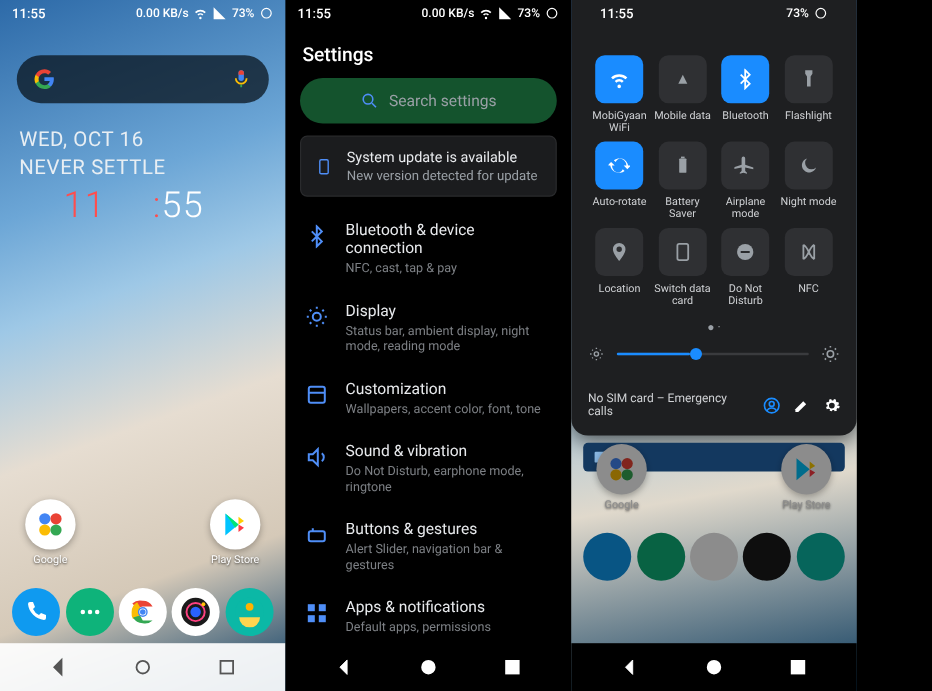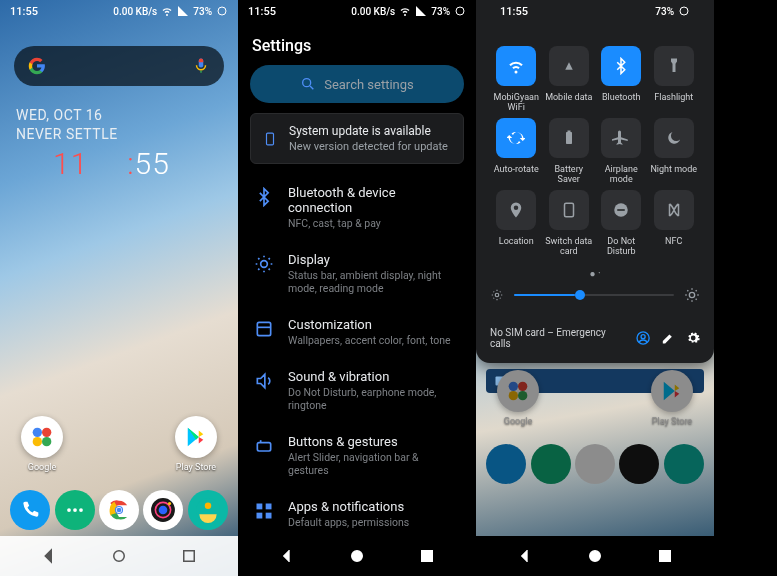--- a/index.html
+++ b/index.html
@@ -10,39 +10,39 @@
   .s1 { background: linear-gradient(160deg, #2d6aa8 0%, #6ca6d6 28%, #9ec8e6 42%, #e6ddd1 60%, #d5c9b8 80%, #063a63 100%); }
   .statusbar { height: 22px; display: flex; align-items: center; justify-content: space-between; padding: 0 10px; font-size: 11px; font-weight: 500; }
   .status-right { display: flex; gap: 4px; align-items: center; font-size: 10px; }
   .status-right span { display: inline-flex; align-items: center; }
   .ico { width: 12px; height: 12px; }
 
   .searchbar { margin: 24px 14px 14px; height: 40px; background: rgba(10,20,30,0.75); border-radius: 20px; display: flex; align-items: center; padding: 0 14px; }
   .g-logo { width: 18px; height: 18px; }
   .mic-logo { width: 18px; height: 18px; margin-left: auto; }
 
-  .date-block { margin: 6px 16px 2px; font-size: 14px; color: #e8eef3; line-height: 1.35; letter-spacing: .5px; }
+  .date-block { margin: 6px 16px 2px; font-size: 17px; color: #e8eef3; line-height: 1.35; letter-spacing: .5px; }
   .clock { margin: 0 14px; font-size: 30px; font-weight: 300; letter-spacing: 1px; }
   .clock .hh { color: #ff4d4d; margin-left: 39px; }
   .clock .mm { color: #fff; }
 
   .home-apps { margin-top: auto; display: flex; justify-content: space-between; padding: 0 18px 10px; }
   .app { width: 48px; display: flex; flex-direction: column; align-items: center; gap: 4px; }
   .app-icon { width: 42px; height: 42px; border-radius: 50%; background: #fff; display: flex; align-items: center; justify-content: center; box-shadow: 0 2px 6px rgba(0,0,0,.3); }
   .app-label { font-size: 9px; text-shadow: 0 1px 2px rgba(0,0,0,.8); }
 
   .dock { display: flex; justify-content: space-around; padding: 8px 8px 6px; }
   .dock-icon { width: 40px; height: 40px; border-radius: 50%; display: flex; align-items: center; justify-content: center; }
   .navbar { height: 40px; display: flex; justify-content: center; gap: 52px; align-items: center; background: rgba(255,255,255,.92); }
   .navbtn { width: 18px; height: 18px; }
 
   
   .s2 { background: #000; }
   .s2-title { font-size: 16px; font-weight: 500; padding: 14px 14px 10px; }
-  .search-pill { margin: 0 12px 10px; height: 38px; background: #0c4a6e; border-radius: 19px; display: flex; align-items: center; justify-content: center; gap: 8px; color: #9aa0a6; font-size: 13px; }
+  .search-pill { margin: 0 12px 10px; height: 38px; background: #14532d; border-radius: 19px; display: flex; align-items: center; justify-content: center; gap: 8px; color: #9aa0a6; font-size: 13px; }
   .sys-update { margin: 0 12px 10px; background: #1b1c1e; border: 1px solid #2a2b2d; border-radius: 6px; padding: 10px 12px; display: flex; gap: 12px; align-items: center; font-size: 11px; color: #9aa0a6; }
   .sys-update .t { color: #e8eaed; font-size: 12px; margin-bottom: 2px; }
   .setting-list { flex: 1; overflow: hidden; }
   .setting-item { display: flex; gap: 14px; padding: 11px 16px; align-items: flex-start; }
   .setting-item .ic { width: 20px; height: 20px; flex-shrink: 0; margin-top: 2px; }
   .setting-item .tx .t { color: #e8eaed; font-size: 13px; }
   .setting-item .tx .s { color: #7d8085; font-size: 10.5px; margin-top: 2px; }
   .s2 .navbar { background: #000; }
 
   

